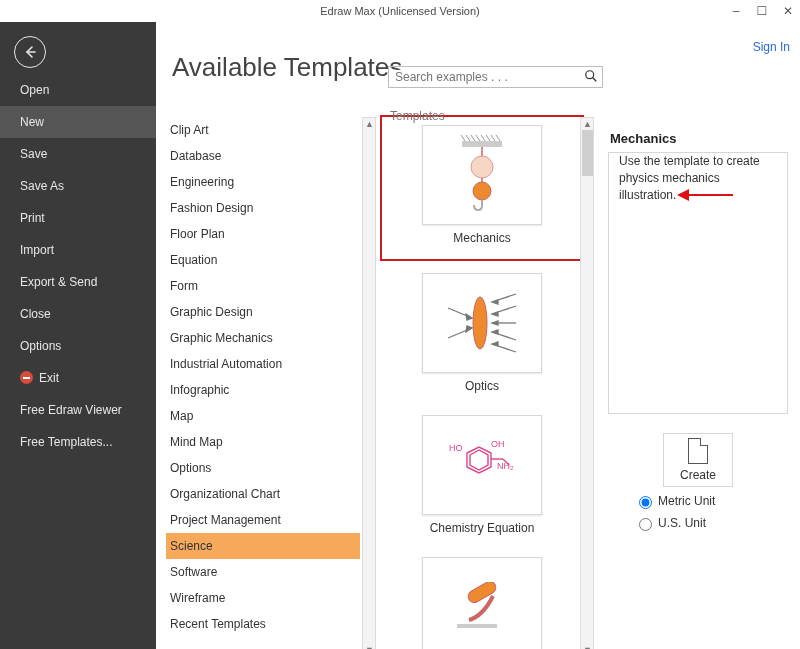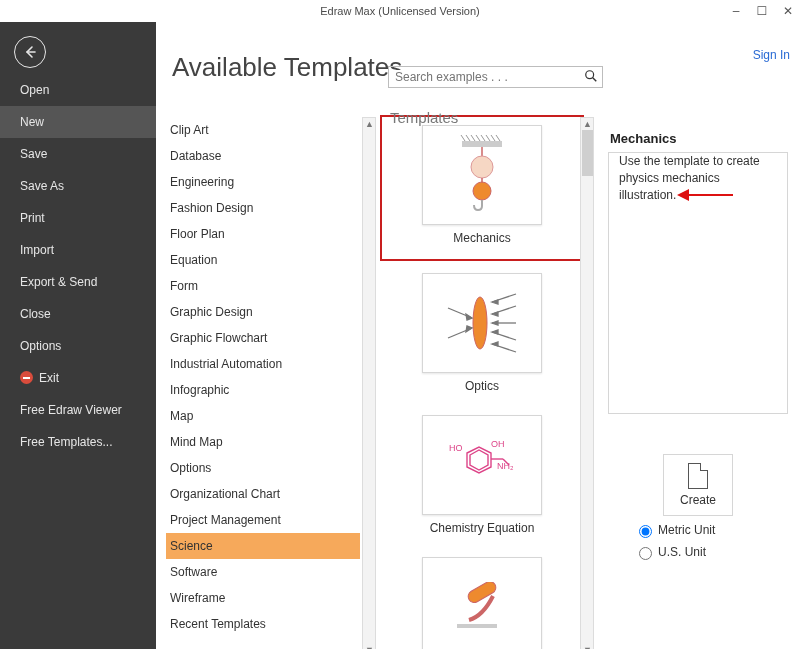--- a/index.html
+++ b/index.html
@@ -24,21 +24,21 @@
   .titlebar .title {
     position: absolute; left: 0; right: 0; text-align: center;
     color: #4a4a4a; font-size: 11px;
   }
   .win-controls {
     position: absolute; right: 6px; top: 0;
     display: flex; gap: 14px; align-items: center; height: 22px;
   }
   .win-controls span { width: 12px; text-align: center; color:#555; cursor:pointer; }
   .signin {
-    position:absolute; right:10px; top:48px;
+    position:absolute; right:10px; top:40px;
     color:#2a6bd4; font-size:12px; cursor:pointer;
   }
   
   .app {
     display:flex; height:627px;
   }
   
   .sidebar {
     width:156px; background:#3a3a3a; color:#e6e6e6;
     padding-top:8px;
@@ -96,21 +96,21 @@
   }
   .cat-item{
     padding:6px 4px; font-size:12px; color:#333; cursor:pointer;
   }
   .cat-item.selected{ background:#f6a95b; }
   
   .tmpl-col{
     width:214px; margin-left:4px; position:relative;
   }
   .tmpl-col .tmpl-label{
-    position:absolute; top:-8px; left:10px; font-size:15px; color:#777;
+    position:absolute; top:-8px; left:10px; font-size:12px; color:#777;
   }
   .tmpl-scroll{
     position:absolute;right:0;top:0;width:14px;height:100%;
     background:#f3f3f3;border:1px solid #dcdcdc;
   }
   .tmpl-scroll .up,.tmpl-scroll .down{position:absolute;left:2px;font-size:9px;color:#777}
   .tmpl-scroll .up{top:1px}.tmpl-scroll .down{bottom:1px}
   .tmpl-scroll .thumb{position:absolute;left:1px;top:12px;width:11px;height:46px;background:#cfcfcf;}
   .tmpl-list{
     padding:8px 20px 0 10px;
@@ -132,21 +132,21 @@
   
   .info-col{
     width:180px; margin-left:14px;
   }
   .info-title{ font-weight:600; font-size:13px; margin:14px 0 6px 2px; color:#222;}
   .info-desc-box{
     border:1px solid #d6d6d6; height:262px; padding:0 10px; font-size:12px; color:#333;
     line-height:1.4;
   }
   .create-btn{
-    width:70px;height:62px;border:1px solid #d6d6d6;margin:40px auto 6px;
+    width:70px;height:54px;border:1px solid #d6d6d6;margin:19px auto 6px;
     display:flex;flex-direction:column;align-items:center;justify-content:center;
     cursor:pointer;font-size:12px;color:#333;
   }
   .create-btn .page-icon{
     width:20px;height:26px;border:1.5px solid #555;margin-bottom:4px;position:relative;
   }
   .create-btn .page-icon::after{
     content:"";position:absolute;right:-1px;top:-1px;width:7px;height:7px;
     background:#fff;border-left:1.5px solid #555;border-bottom:1.5px solid #555;
   }
@@ -213,21 +213,21 @@
       <div class="cat-col">
         <div class="cat-list" id="cat-list">
             <div class="cat-item">Clip Art</div>
             <div class="cat-item">Database</div>
             <div class="cat-item">Engineering</div>
             <div class="cat-item">Fashion Design</div>
             <div class="cat-item">Floor Plan</div>
             <div class="cat-item">Equation</div>
             <div class="cat-item">Form</div>
             <div class="cat-item">Graphic Design</div>
-            <div class="cat-item">Graphic Flowchart</div>
+            <div class="cat-item">Graphic Mechanics</div>
             <div class="cat-item">Industrial Automation</div>
             <div class="cat-item">Infographic</div>
             <div class="cat-item">Map</div>
             <div class="cat-item">Mind Map</div>
             <div class="cat-item">Options</div>
             <div class="cat-item">Organizational Chart</div>
             <div class="cat-item">Project Management</div>
             <div class="cat-item selected">Science</div>
             <div class="cat-item">Software</div>
             <div class="cat-item">Wireframe</div>

